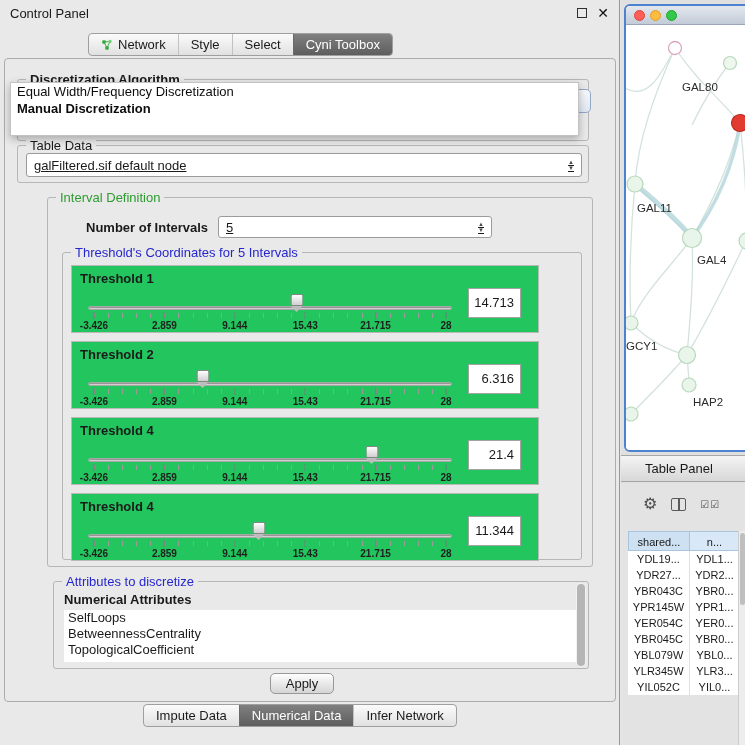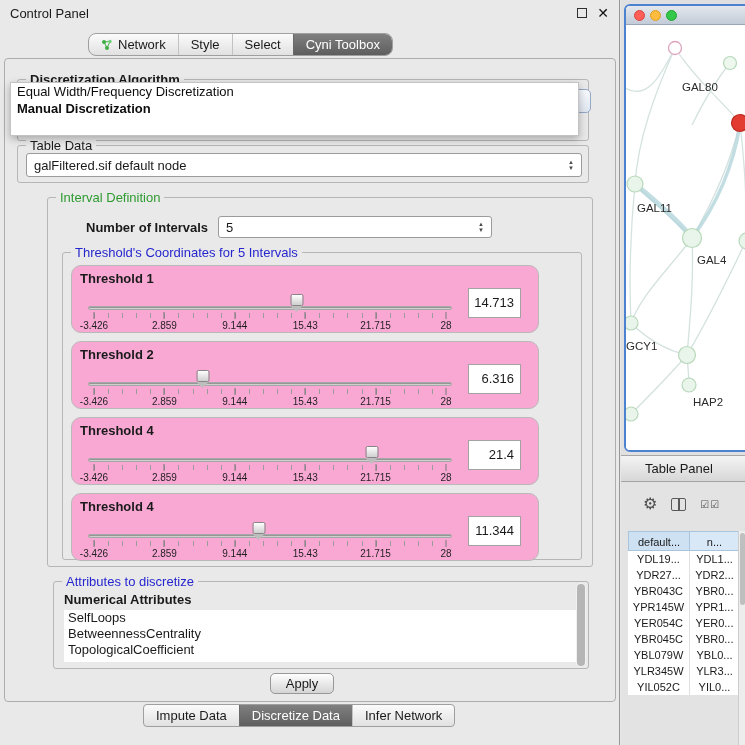--- a/index.html
+++ b/index.html
@@ -12,56 +12,56 @@
   .cp-titlebar{position:absolute;left:0;top:0;width:100%;height:26px;display:flex;align-items:center;padding:0 10px;}
   .tb-icons{margin-left:auto;display:flex;align-items:center;gap:10px;}
   .float-btn{width:10px;height:10px;border:1.5px solid #2f2f2f;}
   .close-btn{font-weight:bold;font-size:14px;color:#111;line-height:12px;}
 
   .seg-tabs{position:absolute;display:flex;align-items:stretch;height:23px;border:1px solid #9f9f9f;
             border-radius:4px;background:linear-gradient(#fbfbfb,#e1e1e1);overflow:hidden;}
   .seg-tab{display:flex;align-items:center;gap:5px;padding:0 12px;border-left:1px solid #c2c2c2;white-space:nowrap;cursor:default;}
   .seg-tab:first-child{border-left:none;}
   .seg-tab.active{background:linear-gradient(#808080,#5e5e5e);color:#fff;border-left-color:#6a6a6a;}
-  .top-tabs{left:88px;top:33px;border-radius:8px;}
+  .top-tabs{left:88px;top:33px;}
   .bottom-tabs{left:143px;top:704px;}
 
   .panel-body{position:absolute;left:4px;top:58px;width:612px;height:644px;border:1px solid #adadad;border-radius:4px;background:#e9e9e9;}
 
   .group{position:absolute;border:1px solid #b6b6b6;border-radius:3px;}
   .gtitle{position:absolute;top:-8px;left:8px;background:#e9e9e9;padding:0 4px;line-height:15px;white-space:nowrap;}
   .bold{font-weight:bold;}
   .green{color:#2e9b30;}
   .blue{color:#2626cf;}
 
   
   .algo-group{left:12px;top:20px;width:572px;height:62px;}
   .combo-remnant{position:absolute;left:546px;top:30px;width:40px;height:24px;border:1px solid #93a7c7;
                  border-radius:5px;background:linear-gradient(#f7f9fc,#dfe6f0);z-index:1;}
   .algo-popup{position:absolute;left:5px;top:23px;width:569px;height:54px;background:#fff;border:1px solid #c3c3c3;
               box-shadow:0 3px 8px rgba(0,0,0,.28);z-index:5;}
   .popup-placeholder{height:19px;line-height:19px;text-align:center;color:#b5b5b5;}
   .popup-item{padding:0 6px;line-height:17px;color:#0d0d0d;}
 
   
-  .combo{position:absolute;background:#fff;border:1px solid #9b9b9b;border-radius:3px;display:flex;align-items:center;padding:0 7px;}
+  .combo{position:absolute;background:#fff;border:1px solid #9b9b9b;border-radius:3px;display:flex;align-items:center;padding:0 7px;text-decoration:underline;}
   .combo .spin{margin-left:auto;display:flex;flex-direction:column;align-items:center;justify-content:center;
                color:#4a4a4a;font-size:6px;line-height:5px;gap:1px;}
 
   .tabledata-group{left:12px;top:86px;width:572px;height:38px;}
   .tabledata-combo{left:8px;top:7px;width:556px;height:24px;}
 
   .interval-group{left:42px;top:138px;width:546px;height:370px;}
   .noi-label{position:absolute;left:38px;top:22px;font-weight:bold;}
   .noi-combo{left:170px;top:18px;width:274px;height:22px;}
   .thr-group{left:14px;top:54px;width:520px;height:308px;}
 
-  .thr-box{position:absolute;left:8px;width:468px;height:68px;border:1px solid #b9b9b9;border-radius:10px;background:#f9a8d4;}
+  .thr-box{position:absolute;left:8px;width:468px;height:68px;border:1px solid #b9b9b9;border-radius:0;background:#22c55e;}
   .thr-label{position:absolute;left:8px;top:5px;font-weight:bold;}
-  .slider{position:absolute;left:16px;top:24px;width:364px;height:44px;}
+  .slider{position:absolute;left:16px;top:24px;width:364px;height:44px;font-weight:bold;}
   .track{position:absolute;left:0;right:0;top:16px;height:4px;border-radius:2px;background:linear-gradient(#b9b9b9,#dedede);
          box-shadow:inset 0 1px 1px rgba(0,0,0,.25);border:1px solid #a7a7a7;}
   .ticks{position:absolute;left:6px;right:6px;top:23px;height:5px;
          background:repeating-linear-gradient(to right,#9b9b9b 0,#9b9b9b 1px,transparent 1px,transparent 14.08px);}
   .ticks .major{position:absolute;top:-1px;width:1px;height:7px;background:#787878;transform:translateX(-50%);}
   .tick-labels{position:absolute;left:6px;right:6px;top:30px;height:12px;}
   .tick-labels span{position:absolute;transform:translateX(-50%);font-size:10px;color:#1f1f1f;white-space:nowrap;}
   .rail{position:absolute;left:6px;right:6px;top:0;height:100%;}
   .thumb{position:absolute;top:4px;width:13px;height:12px;transform:translateX(-50%);
          background:linear-gradient(#fefefe,#cfcfcf);border:1px solid #868686;border-radius:2px;}
@@ -315,21 +315,21 @@
       </div>
 
       <div class="apply-btn">Apply</div>
     </div>
 
     <div class="seg-tabs bottom-tabs">
       <span class="seg-tab">
           <span>Impute Data</span>
         </span>
       <span class="seg-tab active">
-          <span>Discretize Data</span>
+          <span>Numerical Data</span>
         </span>
       <span class="seg-tab">
           <span>Infer Network</span>
         </span>
     </div>
   </div>
 
   <div class="right-area"></div>
 
   <div class="net-window">
@@ -388,21 +388,21 @@
   </div>
 
   <div class="table-panel">
     <div class="tp-toolbar">
       <span class="gear">⚙</span>
       <span class="cols-icon"></span>
       <span class="checks">☑☑</span>
     </div>
     <div class="mini-table">
       <div class="mt-header">
-        <div class="mt-hcell c0">default...</div>
+        <div class="mt-hcell c0">shared...</div>
         <div class="mt-hcell c1">n...</div>
       </div>
       <div class="mt-body">
           <div class="mt-row">
             <div class="mt-cell c0">YDL19...</div>
             <div class="mt-cell c1">YDL1...</div>
           </div>
           <div class="mt-row">
             <div class="mt-cell c0">YDR27...</div>
             <div class="mt-cell c1">YDR2...</div>

